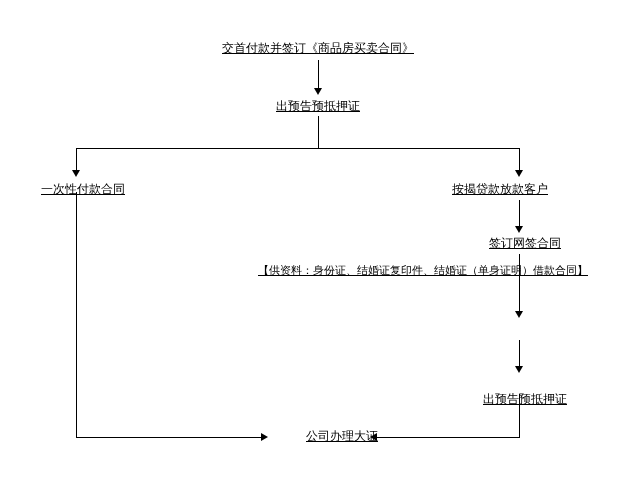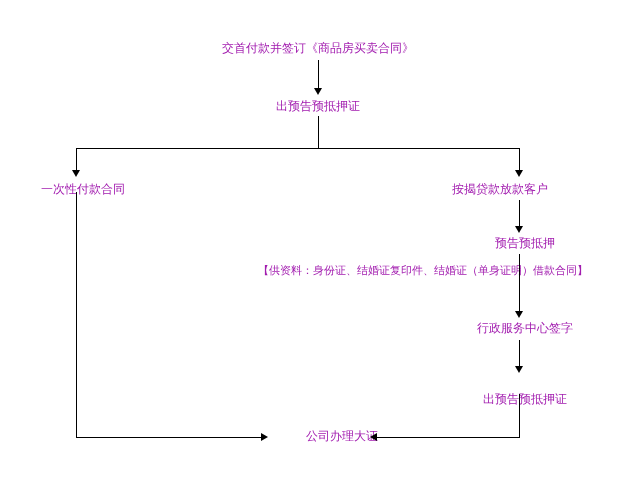--- a/index.html
+++ b/index.html
@@ -11,25 +11,26 @@
     position: relative;
     width: 640px;
     height: 492px;
     background: #ffffff;
     font-family: "DejaVu Sans", "Liberation Sans", sans-serif;
     overflow: hidden;
   }
   .node {
     position: absolute;
     font-size: 12px;
-    color: #a21caf;
+    color: #000000;
     white-space: nowrap;
     line-height: 14px;
     transform: translateX(-50%);
     text-align: center;
+    text-decoration: underline;
   }
   .node.small {
     font-size: 11px;
   }
   .edge {
     position: absolute;
     background: #000000;
   }
   .edge.v {
     width: 1px;
@@ -60,23 +61,22 @@
 </style>
 </head>
 <body>
 
 <div id="canvas">
 
   <div class="node" style="left:318px; top:41px;">交首付款并签订《商品房买卖合同》</div>
   <div class="node" style="left:318px; top:99px;">出预告预抵押证</div>
   <div class="node" style="left:83px; top:182px;">一次性付款合同</div>
   <div class="node" style="left:500px; top:182px;">按揭贷款放款客户</div>
-  <div class="node" style="left:525px; top:236px;">预告预抵押</div>
+  <div class="node" style="left:525px; top:236px;">签订网签合同</div>
   <div class="node small" style="left:423px; top:264px;text-align:right;">【供资料：身份证、结婚证复印件、结婚证（单身证明）借款合同】</div>
-  <div class="node" style="left:525px; top:321px;">行政服务中心签字</div>
   <div class="node" style="left:525px; top:376px;margin-top:16px;">出预告预抵押证</div>
   <div class="node" style="left:318px; top:429px;margin-left:24px;">公司办理大证</div>
 
   <div class="edge v" style="left:318px; top:60px; height:30px;"></div>
   <div class="arrow down" style="left:314px; top:88px;"></div>
 
   <div class="edge v" style="left:318px; top:116px; height:32px;"></div>
   <div class="edge h" style="left:76px; top:148px; width:443px;"></div>
 
   <div class="edge v" style="left:76px; top:148px; height:26px;"></div>

